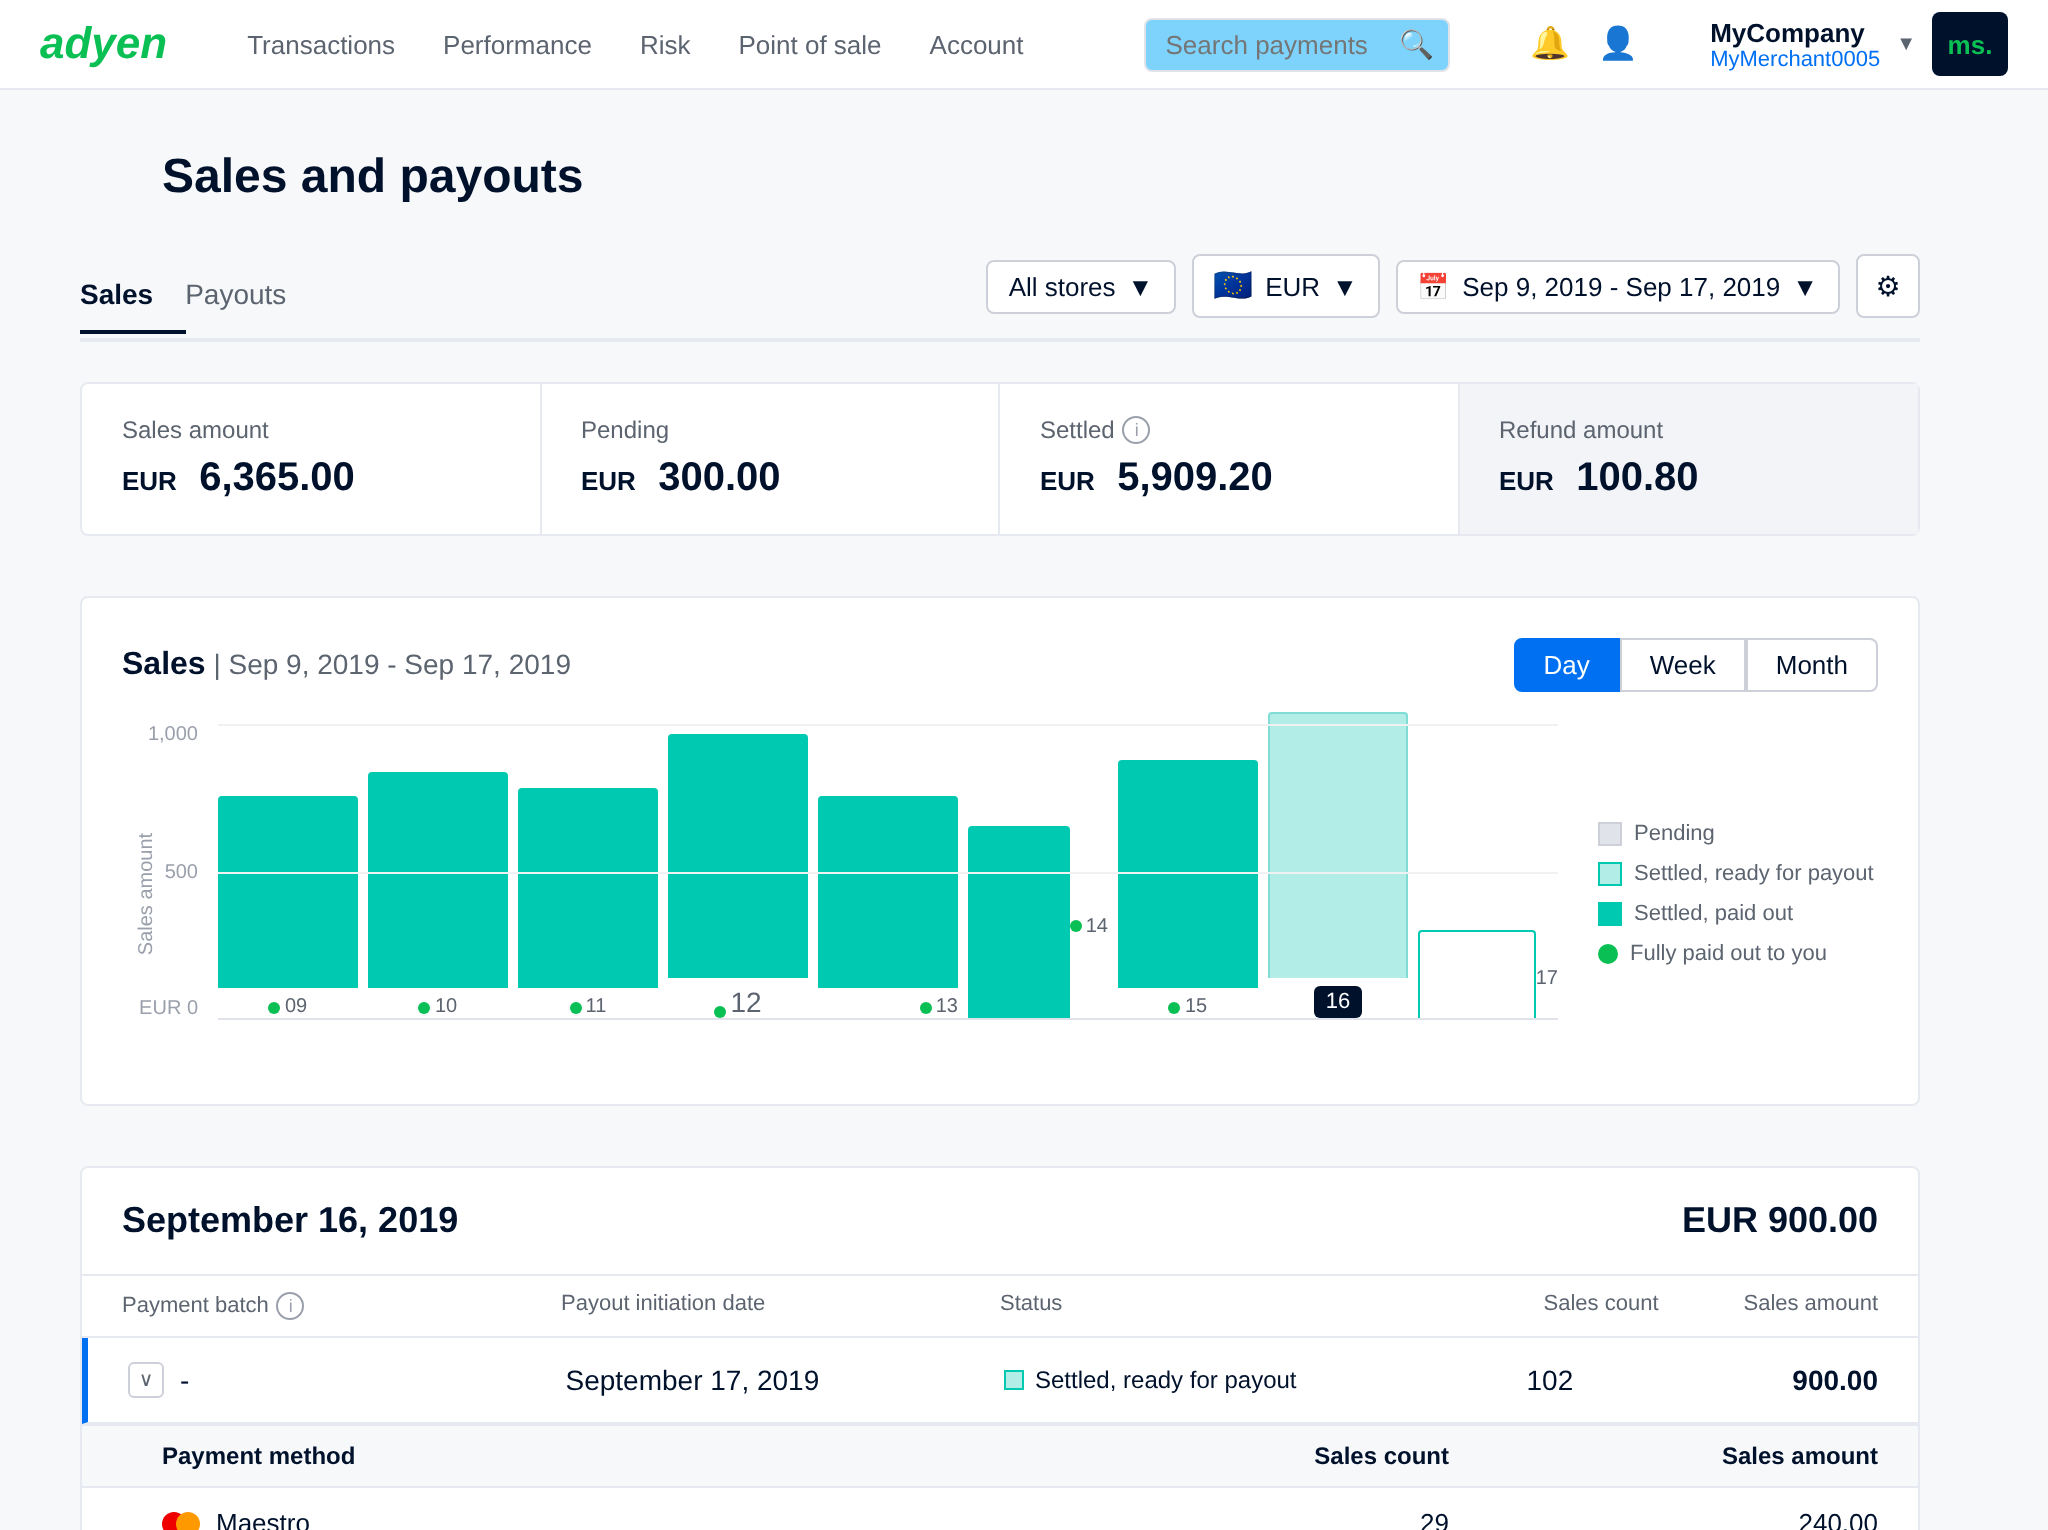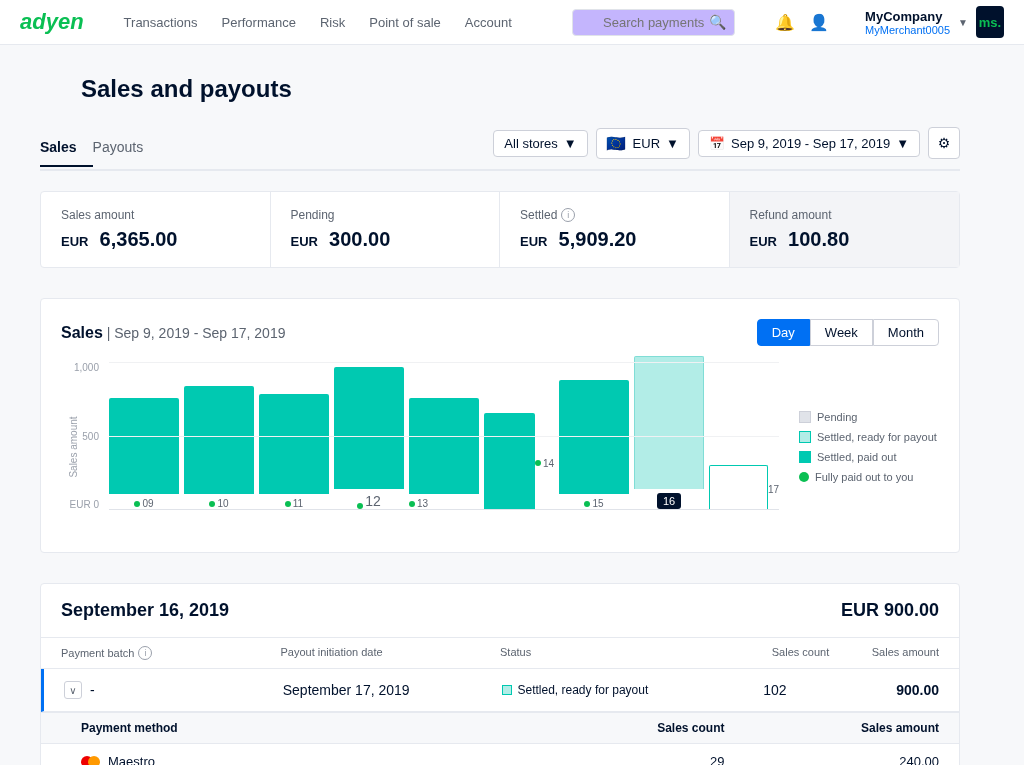--- a/index.html
+++ b/index.html
@@ -3,27 +3,27 @@
   <meta charset="utf-8">
   <style>
     * { box-sizing: border-box; margin: 0; padding: 0; }
     body { font-family: -apple-system, BlinkMacSystemFont, 'Segoe UI', sans-serif; background: #f7f8fa; color: #00112c; font-size: 14px; }
 
     
     .header { background: #fff; border-bottom: 1px solid #e6e9ef; display: flex; align-items: center; height: 45px; padding: 0 20px; gap: 30px; }
     .logo { color: #0abf53; font-weight: 900; font-size: 22px; font-style: italic; margin-right: 10px; }
     .nav-item { font-size: 13px; color: #5c6470; cursor: pointer; white-space: nowrap; }
     .header-search { flex: 1; max-width: 300px; position: relative; margin-left: 30px; }
-    .header-search input { width: 100%; border: 1px solid #e0e3e9; border-radius: 4px; padding: 5px 30px 5px 10px; font-size: 13px; color: #5c6470; background: #c4b5fd; text-align: right; }
+    .header-search input { width: 100%; border: 1px solid #e0e3e9; border-radius: 4px; padding: 5px 30px 5px 10px; font-size: 13px; color: #5c6470; background: #7dd3fc; }
     .search-icon { position: absolute; right: 8px; top: 50%; transform: translateY(-50%); color: #5c6470; }
     .header-icons { display: flex; align-items: center; gap: 14px; margin-left: 10px; color: #5c6470; }
     .header-account { display: flex; align-items: center; gap: 8px; margin-left: 6px; cursor: pointer; }
     .account-name { font-size: 13px; font-weight: 600; color: #00112c; }
     .account-sub { font-size: 11px; color: #0070f3; }
-    .account-avatar { width: 28px; height: 32px; background: #00112c; border-radius: 4px; display: flex; align-items: center; justify-content: center; color: #0abf53; font-weight: 700; font-size: 13px; }
+    .account-avatar { width: 38px; height: 32px; background: #00112c; border-radius: 4px; display: flex; align-items: center; justify-content: center; color: #0abf53; font-weight: 700; font-size: 13px; }
 
     
     .main { padding: 30px 40px; max-width: 1000px; }
     .page-title { font-size: 24px; font-weight: 700; color: #00112c; margin-bottom: 24px; margin-left: 41px; }
 
     
     .tabs-bar { display: flex; align-items: center; justify-content: space-between; margin-bottom: 20px; border-bottom: 2px solid #e6e9ef; }
     .tabs { display: flex; gap: 0; }
     .tab { padding: 8px 16px 10px 0; font-size: 14px; color: #5c6470; cursor: pointer; border-bottom: 2px solid transparent; margin-bottom: -2px; }
     .tab.active { color: #00112c; font-weight: 600; border-bottom: 2px solid #00112c; }
@@ -230,21 +230,21 @@
             </div>
 
             <div style="flex:1;display:flex;flex-direction:column;align-items:center;">
               <div style="width:100%;height:122px;background:#00c9b1;border-radius:2px 2px 0 0;"></div>
               <div style="font-size:14px;color:#5c6470;margin-top:4px;display:flex;align-items:flex-end;gap:2px;">
                 <span style="width:6px;height:6px;border-radius:50%;background:#0abf53;display:inline-block;"></span>
                 <span>12</span>
               </div>
             </div>
 
-            <div style="flex:1;display:flex;flex-direction:column;align-items:flex-start;">
+            <div style="flex:1;display:flex;flex-direction:column;align-items:flex-end;">
               <div style="width:100%;height:96px;background:#00c9b1;border-radius:2px 2px 0 0;"></div>
               <div style="font-size:10px;color:#5c6470;margin-top:4px;display:flex;align-items:center;gap:2px;">
                 <span style="width:6px;height:6px;border-radius:50%;background:#0abf53;display:inline-block;"></span>
                 <span>13</span>
               </div>
             </div>
 
             <div style="flex:1;display:flex;align-items:center;">
               <div style="width:100%;height:96px;background:#00c9b1;border-radius:2px 2px 0 0;"></div>
               <div style="font-size:10px;color:#5c6470;margin-top:4px;display:flex;align-items:center;gap:2px;">

